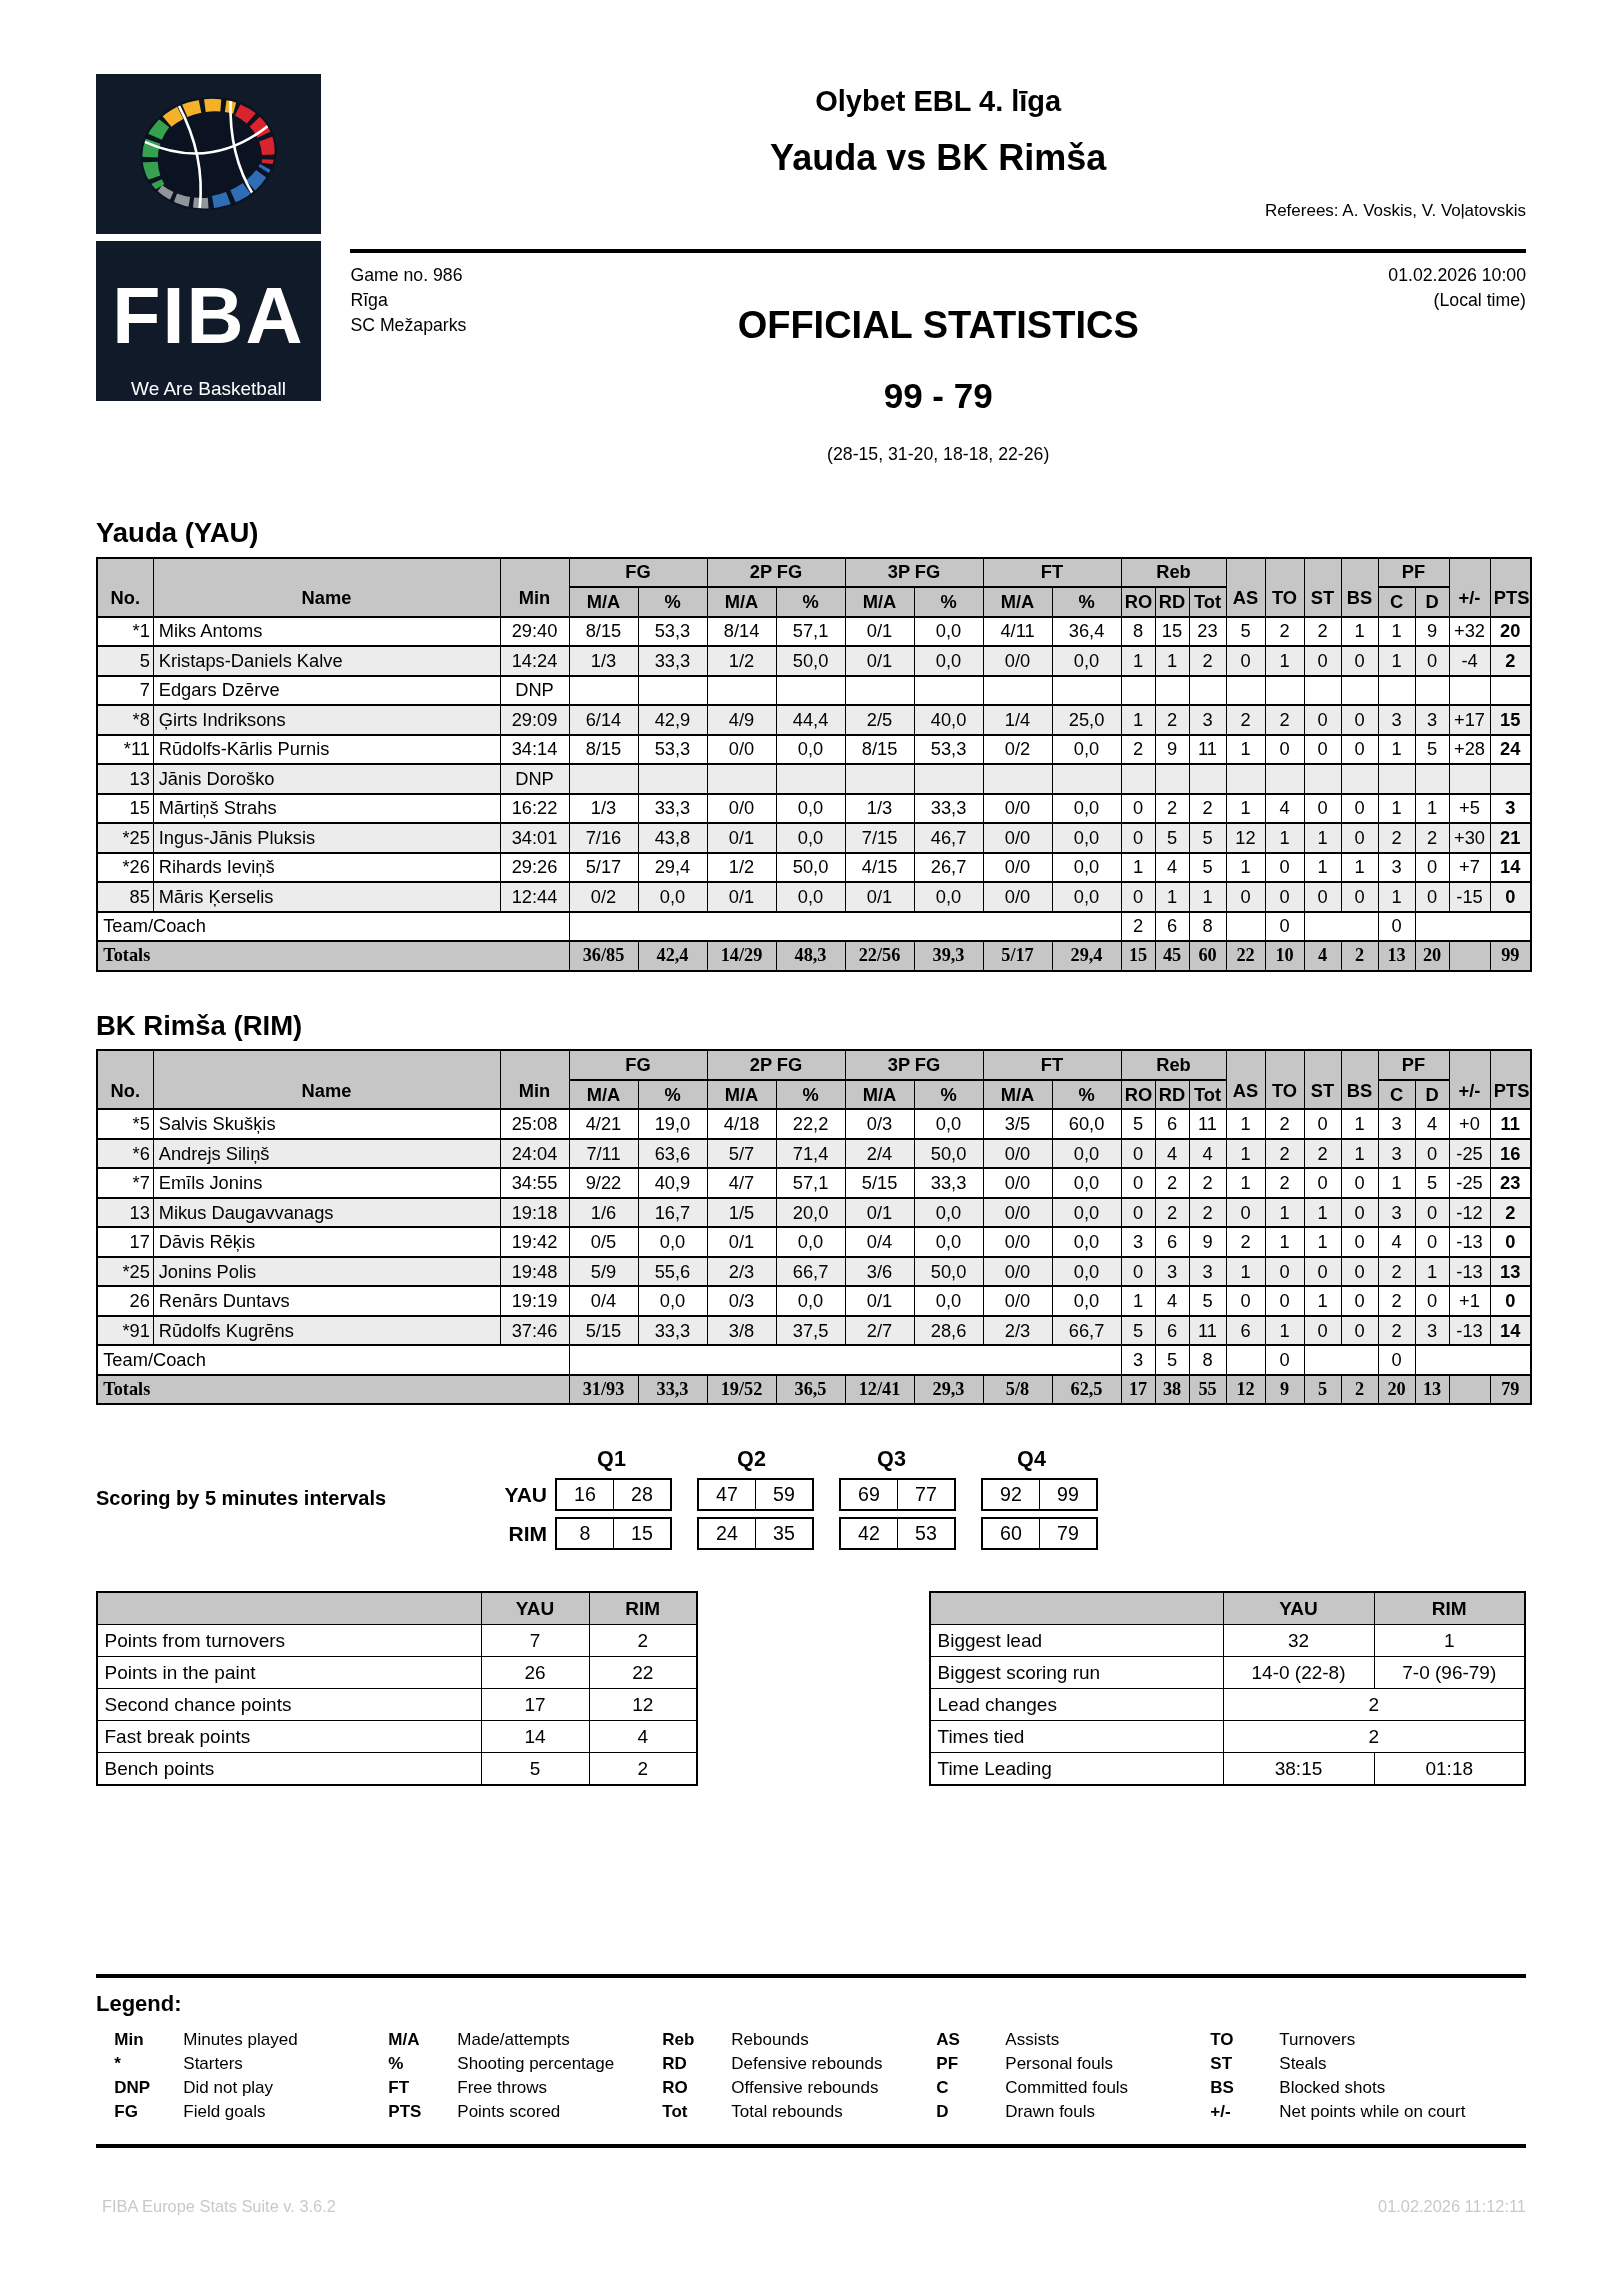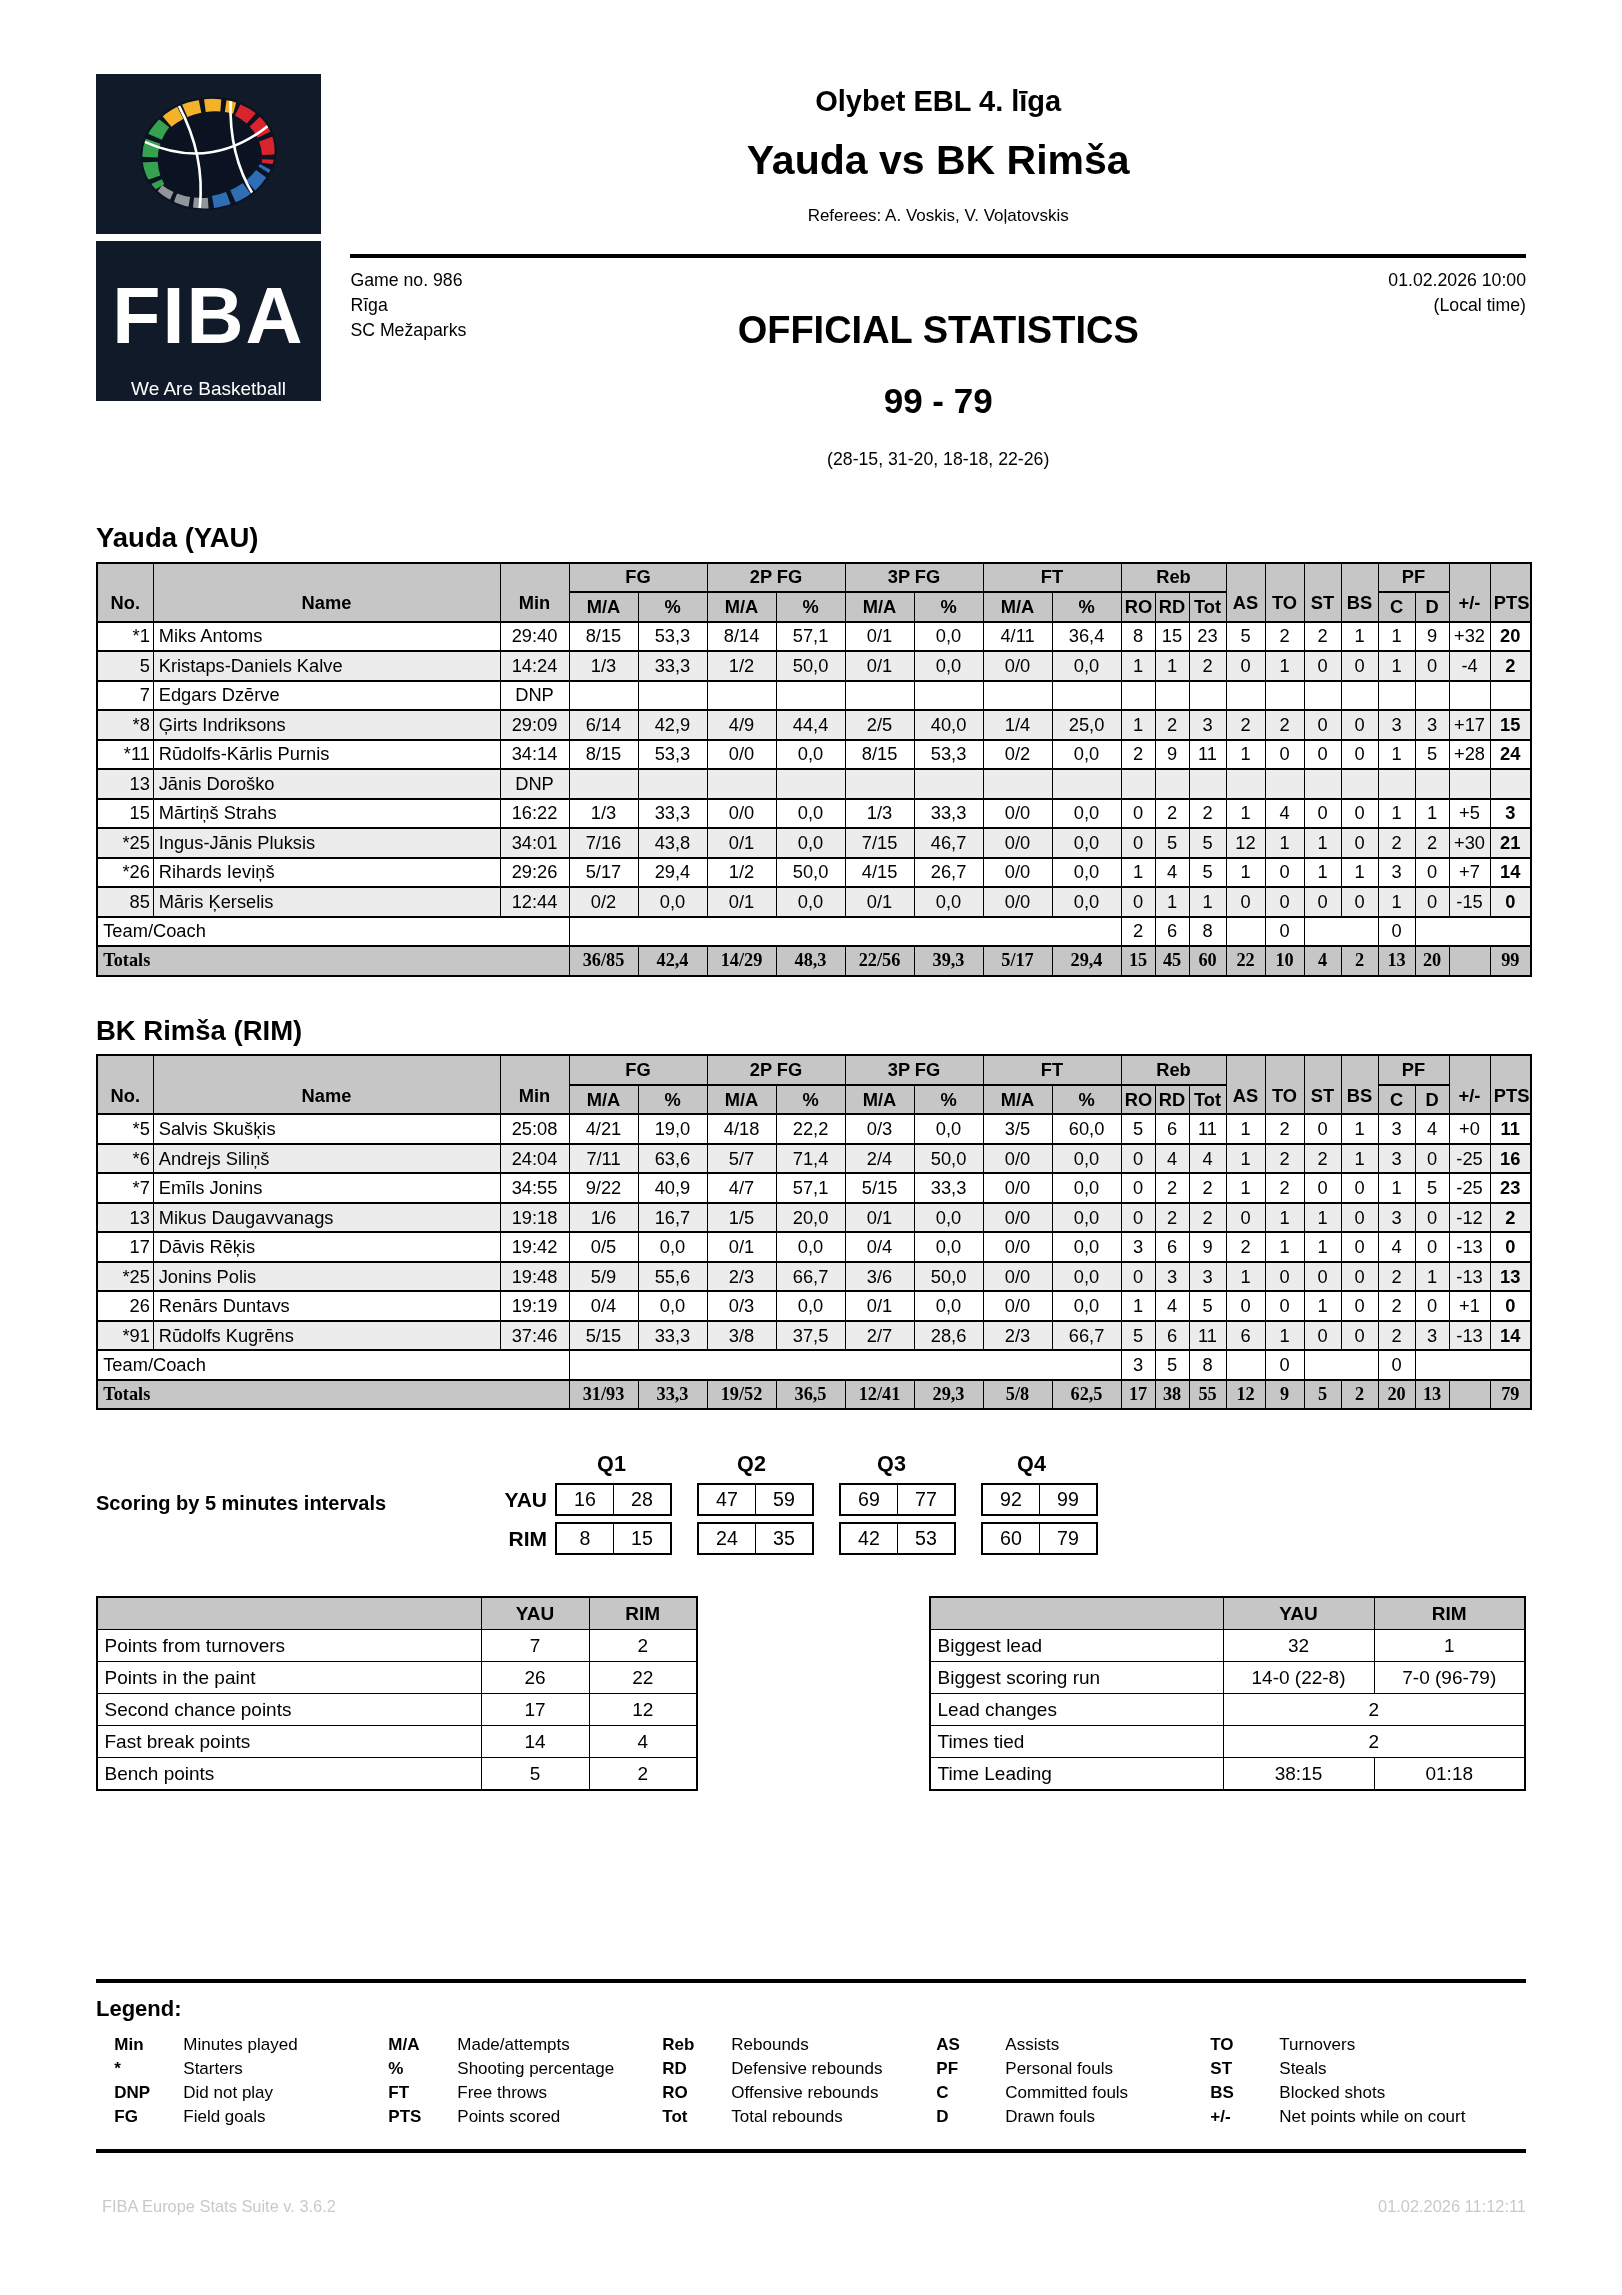--- a/index.html
+++ b/index.html
@@ -12,22 +12,22 @@
   
   .header-row{display:flex;margin-top:65px;}
   .logo{width:225px;flex:none;margin-top:9px;}
   .logo-ball{height:160px;background:#101a28;display:flex;align-items:center;justify-content:center;}
   .logo-gap{height:6.5px;}
   .logo-fiba{height:160px;background:#101a28;color:#fff;text-align:center;}
   .fiba-word{font-size:79px;font-weight:bold;letter-spacing:2px;padding-top:29.4px;}
   .fiba-tag{font-size:19px;margin-top:15.7px;}
   .header-center{flex:1;text-align:center;padding-top:19.6px;padding-left:29.4px;}
   .league{font-size:29px;font-weight:bold;}
-  .matchup{font-size:41px;font-weight:bold;margin-top:19.6px;}
-  .referees{font-size:17px;margin-top:22px;}
+  .matchup{font-size:36px;font-weight:bold;margin-top:19.6px;}
+  .referees{font-size:17px;margin-top:22px;text-align:right;}
   .rule{border-top:4.6px solid #000;margin-top:27.5px;}
   .below-rule{display:flex;align-items:flex-start;margin-top:10.5px;}
   .info-left{font-size:17.7px;line-height:25px;text-align:left;min-width:216px;}
   .info-right{font-size:17.7px;line-height:25px;text-align:right;min-width:216px;}
   .center-col{flex:1;text-align:center;}
   .official{font-size:38px;font-weight:bold;margin-top:41px;}
   .score{font-size:35px;font-weight:bold;margin-top:29px;}
   .quarters-line{font-size:17.7px;margin-top:27.5px;}
 
   

